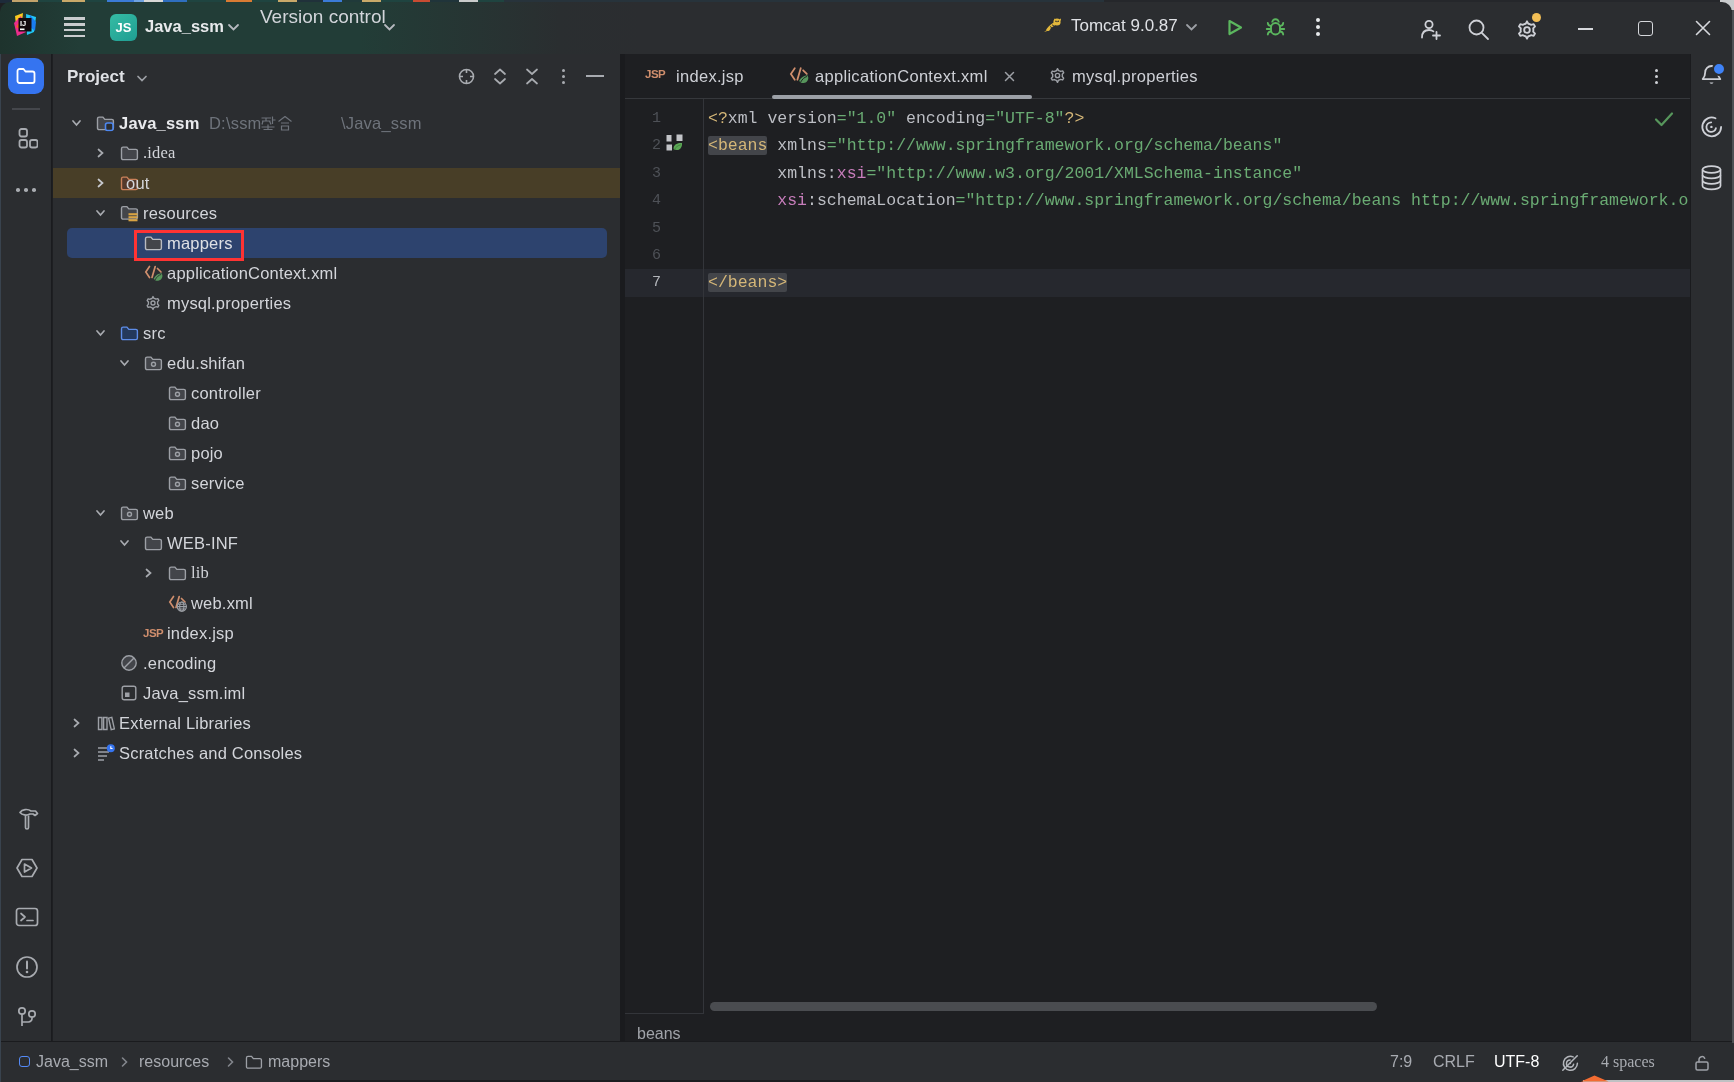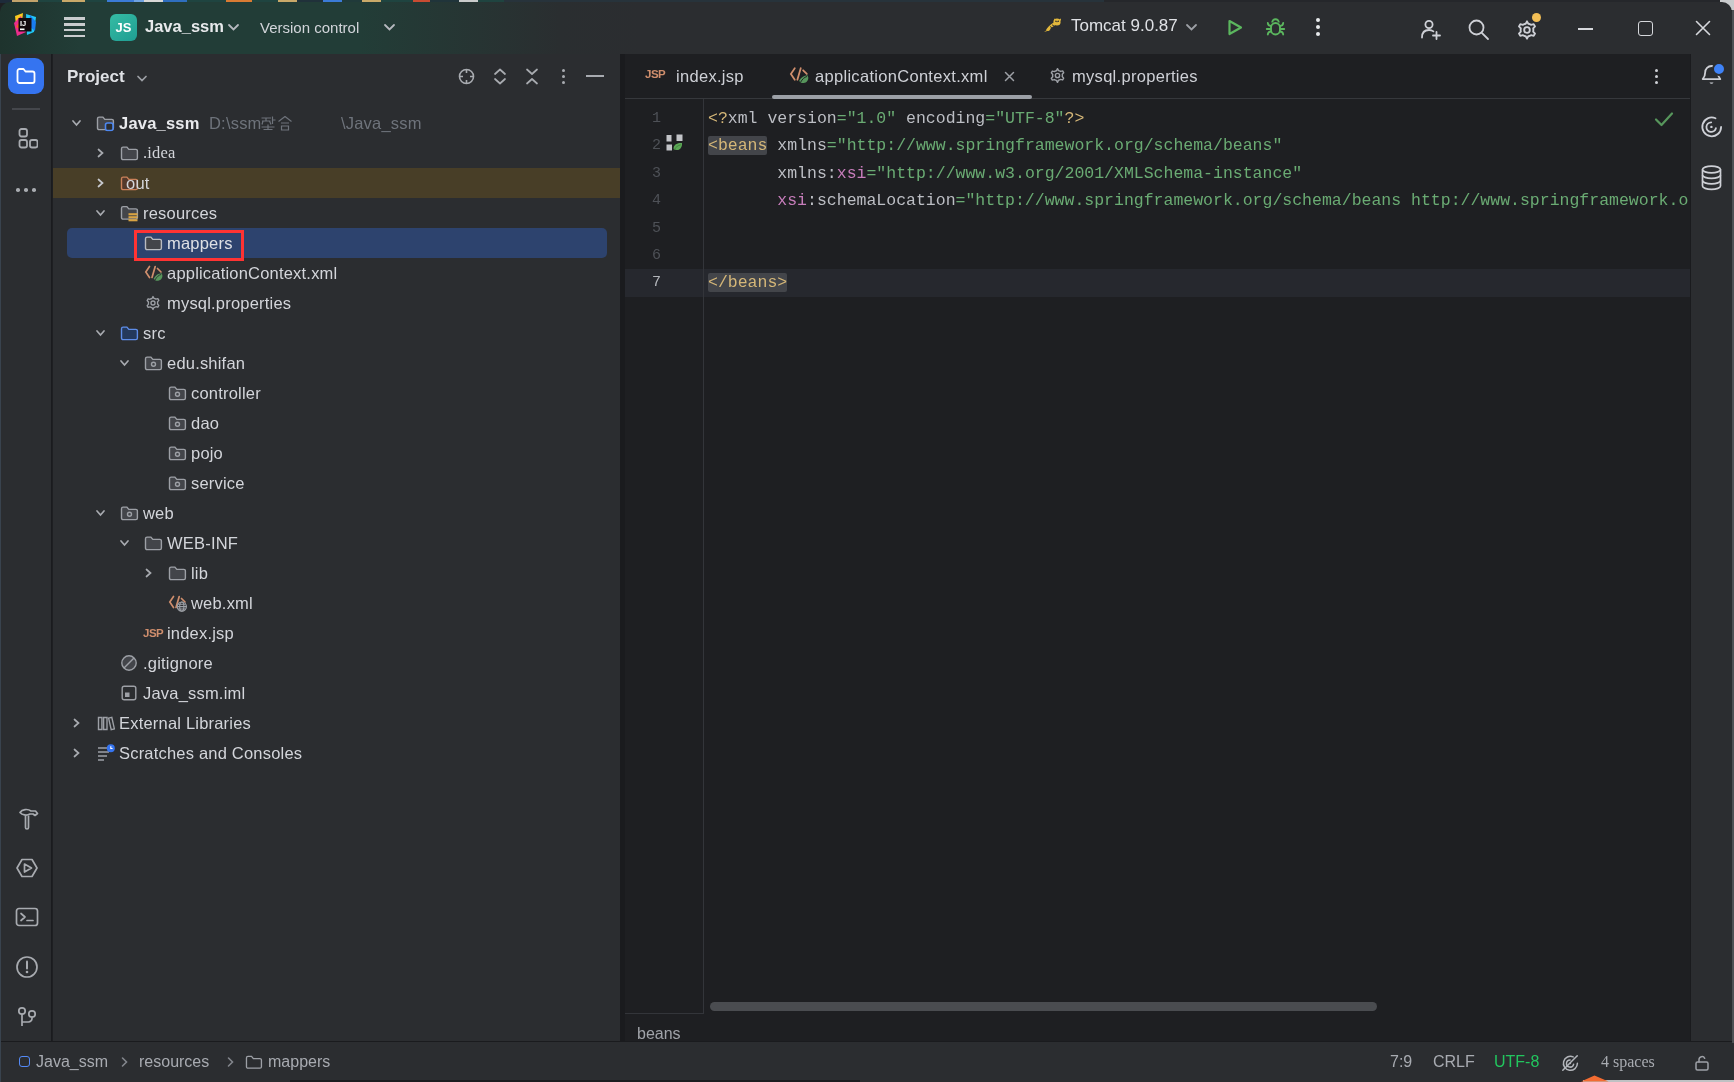--- a/index.html
+++ b/index.html
@@ -76,21 +76,21 @@
   <div class="abs" style="left:64px;top:15.4px;width:21px;height:2.7px;background:#C9CCCE;"></div>
   <div class="abs" style="left:64px;top:21.1px;width:21px;height:2.7px;background:#C9CCCE;"></div>
   <div class="abs" style="left:64px;top:26.8px;width:21px;height:2.7px;background:#C9CCCE;"></div>
   <div class="abs" style="left:64px;top:32.5px;width:21px;height:2.7px;background:#C9CCCE;"></div>
 
   <div class="abs" style="left:110px;top:12px;width:27px;height:27px;border-radius:6px;background:linear-gradient(145deg,#35BCA4 0%,#1F9D92 100%);color:#fff;font-size:13px;font-weight:bold;text-align:center;line-height:27px;">JS</div>
   <div class="abs" style="left:145px;top:15px;font-size:16.5px;font-weight:600;color:#E8EAEC;">Java_ssm</div>
   <svg class="abs" style="left:227px;top:21px" width="13" height="9" viewBox="0 0 13 9">
       <path d="M2 2 L6.5 6.5 L11 2" stroke="#B6B9BF" stroke-width="1.8" fill="none" stroke-linecap="round"></path>
     </svg>
-  <div class="abs" style="left:260px;top:17px;font-size:15px;color:#D2D5DA;">Version control</div>
+  <div class="abs" style="left:260px;top:4px;font-size:19px;color:#D2D5DA;">Version control</div>
   <svg class="abs" style="left:383px;top:21px" width="13" height="9" viewBox="0 0 13 9">
       <path d="M2 2 L6.5 6.5 L11 2" stroke="#B6B9BF" stroke-width="1.8" fill="none" stroke-linecap="round"></path>
     </svg>
 
   <svg class="abs" style="left:1043px;top:15px" width="19" height="16" viewBox="0 0 19 16">
     <path d="M3 13 C6 8 10 5.5 14 4.5 L16 6 C12 8 8 10.5 5.5 14 z" fill="#E3B83C"></path>
     <path d="M1 15 L6 11.5 L7.5 13z" fill="#E3B83C"></path>
     <circle cx="14" cy="5" r="3.6" fill="#E3B83C"></circle>
     <path d="M10.8 3.6 l0.8 -2.2 1.6 1.4z M16 2.6 l2 -1 l-0.2 2.4z" fill="#E3B83C"></path>
     <path d="M12.6 4.6 a1.6 1.2 0 0 0 2.8 0z" fill="#2B2D30"></path>
@@ -355,21 +355,21 @@
     <svg class="chev" style="left:42px" width="11" height="11" viewBox="0 0 11 11">
         <path d="M2 3.5 L5.5 7.5 L9 3.5" stroke="#A8ABB0" stroke-width="1.7" fill="none" stroke-linecap="round"></path>
       </svg>
     <svg class="ticon" style="left:67px" width="19" height="17" viewBox="0 0 19 17">
       <path d="M1.5 4.2 a1.6 1.6 0 0 1 1.6 -1.6 h3.8 l1.9 2.3 h7 a1.6 1.6 0 0 1 1.6 1.6 v7 a1.6 1.6 0 0 1 -1.6 1.6 h-12.7 a1.6 1.6 0 0 1 -1.6 -1.6 z" fill="#43454A" stroke="#9DA0A6" stroke-width="1.4"></path>
       <circle cx="9.5" cy="9.8" r="2" fill="none" stroke="#9DA0A6" stroke-width="1.4"></circle>
     </svg>
     <span class="tlab" style="left:90px;">web</span>
   </div>
 
-  <div class="trow" style="top:504px;">
+  <div class="trow" style="top:504px;font-family:Liberation Serif, serif;">
     <svg class="chev" style="left:90px" width="11" height="11" viewBox="0 0 11 11">
         <path d="M3.5 2 L7.5 5.5 L3.5 9" stroke="#A8ABB0" stroke-width="1.7" fill="none" stroke-linecap="round"></path>
       </svg>
     <svg class="ticon" style="left:115px" width="19" height="17" viewBox="0 0 19 17">
       <path d="M1.5 4.2 a1.6 1.6 0 0 1 1.6 -1.6 h3.8 l1.9 2.3 h7 a1.6 1.6 0 0 1 1.6 1.6 v7 a1.6 1.6 0 0 1 -1.6 1.6 h-12.7 a1.6 1.6 0 0 1 -1.6 -1.6 z" fill="#43454A" stroke="#9DA0A6" stroke-width="1.4"></path>
     </svg>
     <span class="tlab" style="left:138px;">lib</span>
   </div>
 
   <div class="trow" style="top:534px;">
@@ -387,21 +387,21 @@
   <div class="trow" style="top:564px;">
     <div class="ticon" style="left:90px;font-size:11.5px;font-weight:700;color:#CF8E6D;letter-spacing:-0.5px;">JSP</div>
     <span class="tlab" style="left:114px;">index.jsp</span>
   </div>
 
   <div class="trow" style="top:594px;">
     <svg class="ticon" style="left:67px" width="18" height="18" viewBox="0 0 18 18">
       <circle cx="9" cy="9" r="7.2" fill="#43454A" stroke="#9DA0A6" stroke-width="1.4"></circle>
       <path d="M4 14 L14 4" stroke="#9DA0A6" stroke-width="1.4"></path>
     </svg>
-    <span class="tlab" style="left:90px;">.gitignore</span>
+    <span class="tlab" style="left:90px;">.encoding</span>
   </div>
 
   <div class="trow" style="top:624px;">
     <svg class="ticon" style="left:67px" width="18" height="18" viewBox="0 0 18 18">
       <rect x="2.2" y="2.2" width="13.6" height="13.6" rx="2" fill="none" stroke="#9DA0A6" stroke-width="1.4"></rect>
       <rect x="5" y="8.5" width="4.5" height="4.5" fill="#9DA0A6"></rect>
     </svg>
     <span class="tlab" style="left:90px;">Java_ssm.iml</span>
   </div>
 
@@ -523,21 +523,21 @@
   <div class="sbtxt" style="left:139px;">resources</div>
   <svg class="abs" style="left:226px;top:14px" width="9" height="12" viewBox="0 0 9 12">
       <path d="M2.5 2 L6.5 6 L2.5 10" stroke="#83868C" stroke-width="1.6" fill="none" stroke-linecap="round"></path>
     </svg>
   <svg class="abs" style="left:245px;top:12px" width="18" height="16" viewBox="0 0 19 17">
     <path d="M1.5 4.2 a1.6 1.6 0 0 1 1.6 -1.6 h3.8 l1.9 2.3 h7 a1.6 1.6 0 0 1 1.6 1.6 v7 a1.6 1.6 0 0 1 -1.6 1.6 h-12.7 a1.6 1.6 0 0 1 -1.6 -1.6 z" fill="none" stroke="#9DA0A6" stroke-width="1.4"></path>
   </svg>
   <div class="sbtxt" style="left:268px;">mappers</div>
   <div class="sbtxt" style="left:1390px;">7:9</div>
   <div class="sbtxt" style="left:1433px;">CRLF</div>
-  <div class="sbtxt" style="left:1494px;color:#22c55e;">UTF-8</div>
+  <div class="sbtxt" style="left:1494px;color:#ffffff;">UTF-8</div>
   <svg class="abs" style="left:1560px;top:11px" width="20" height="20" viewBox="0 0 20 20">
     <path d="M13.2 3.9 a7 7 0 1 0 4.2 6.4" fill="none" stroke="#B3B6BB" stroke-width="1.5" stroke-linecap="round"></path>
     <path d="M10.1 6.9 a3.6 3.6 0 1 0 3.5 4.4" fill="none" stroke="#B3B6BB" stroke-width="1.5" stroke-linecap="round"></path>
     <circle cx="10.3" cy="10.3" r="0.9" fill="#B3B6BB"></circle>
     <path d="M2.8 17.2 L17.2 2.8" stroke="#B3B6BB" stroke-width="1.5" stroke-linecap="round"></path>
   </svg>
   <div class="sbtxt" style="left:1601px;font-family:Liberation Serif, serif;">4 spaces</div>
   <svg class="abs" style="left:1692px;top:11px" width="20" height="20" viewBox="0 0 20 20">
     <rect x="4" y="9" width="12" height="8" rx="1.5" fill="none" stroke="#9DA0A6" stroke-width="1.5"></rect>
     <path d="M7 9 V6.5 a3 3 0 0 1 5.7 -1.2" fill="none" stroke="#9DA0A6" stroke-width="1.5" stroke-linecap="round"></path>

